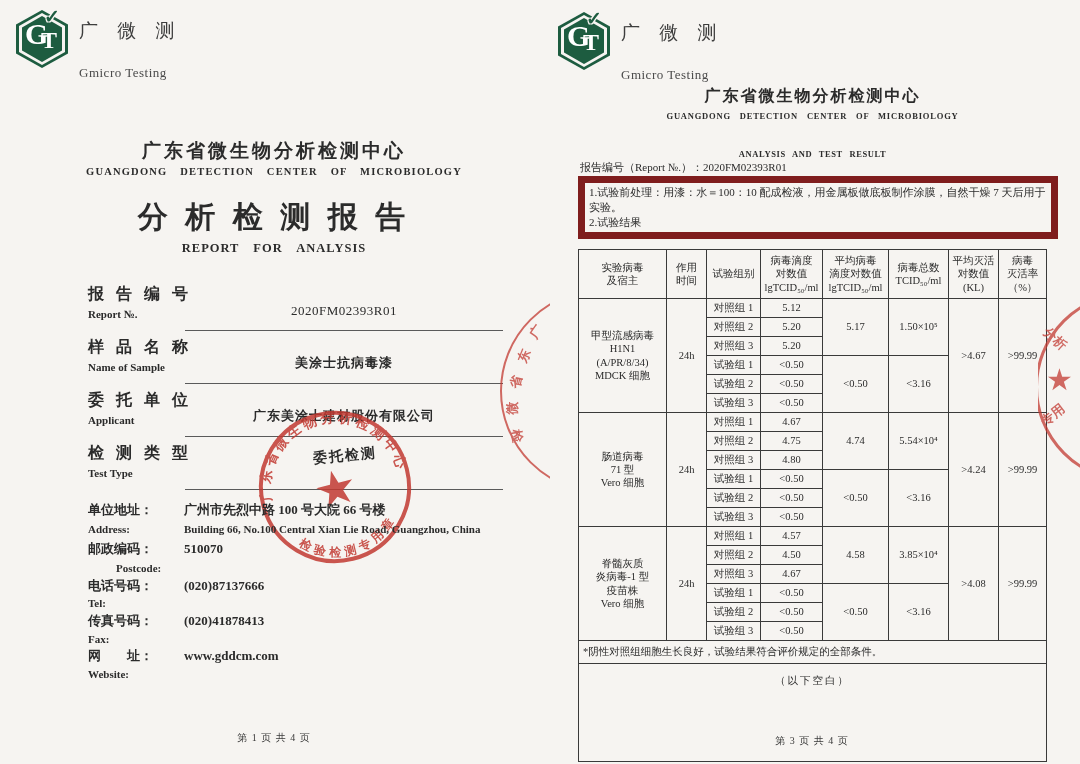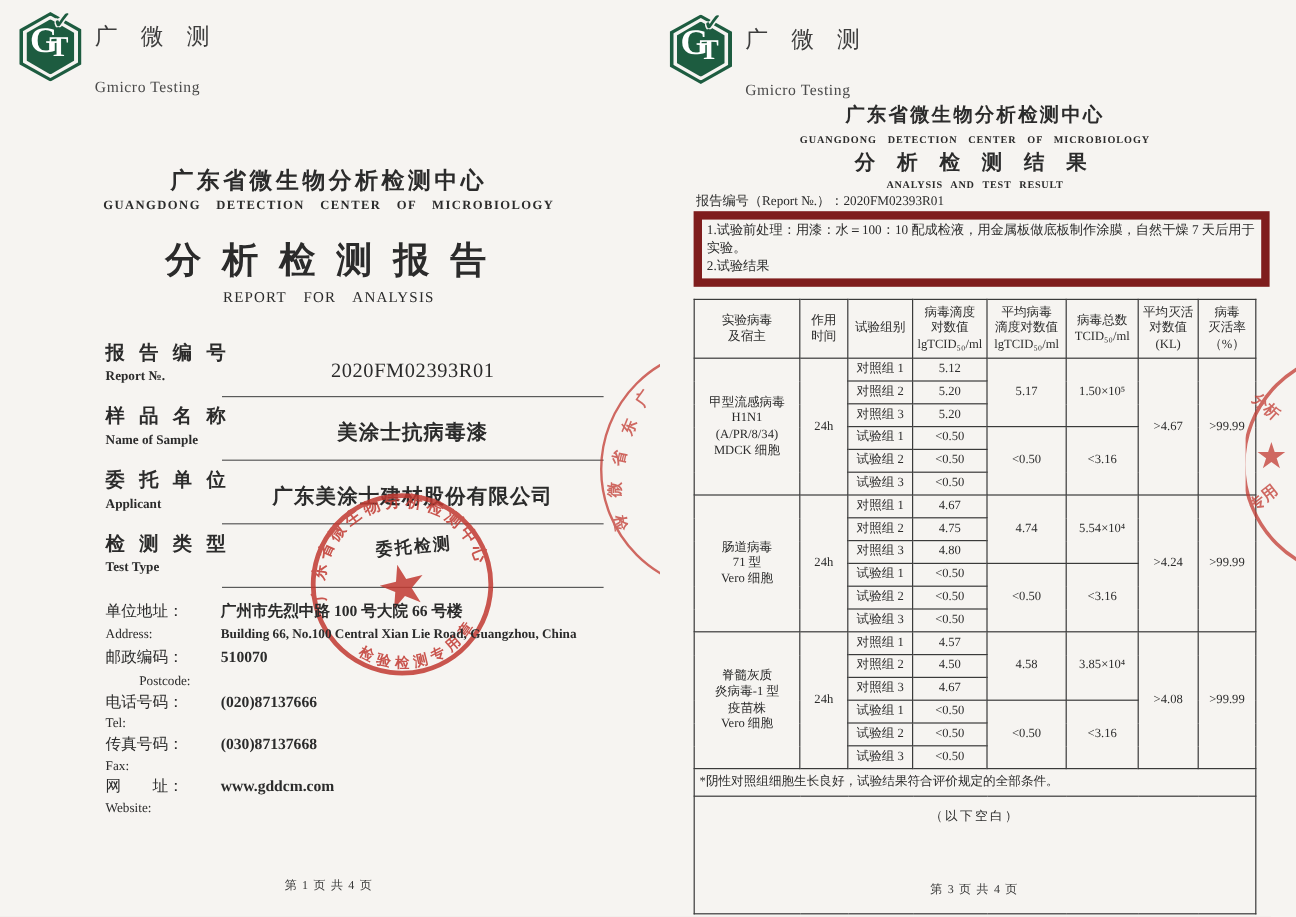--- a/index.html
+++ b/index.html
@@ -31,32 +31,32 @@
   .hex-check{position:absolute;left:28px;top:-5px;font-size:19px;font-weight:900;color:#1d5c40;
     text-shadow:-1px -1px 0 #f6f4f1,1px -1px 0 #f6f4f1,-1px 1px 0 #f6f4f1,1px 1px 0 #f6f4f1;}
   .logo-txt{margin-left:11px;padding-top:8px;}
   .logo-cn{font-size:19px;letter-spacing:7px;color:#3d3d3d;font-family:"Liberation Sans","DejaVu Sans",sans-serif;}
   .logo-en{font-size:13px;color:#4a4a4a;margin-top:21px;letter-spacing:.5px;}
 
   
   .org-cn1{left:8px;top:138px;width:532px;font-size:19px;font-weight:bold;letter-spacing:3px;}
   .org-en1{left:8px;top:166px;width:532px;font-size:10.5px;font-weight:bold;letter-spacing:1.2px;word-spacing:9px;}
   .doc-cn1{left:8px;top:197px;width:532px;font-size:30px;font-weight:bold;letter-spacing:5px;}
-  .doc-en1{left:8px;top:241px;width:532px;font-size:12.5px;font-weight:normal;letter-spacing:1px;word-spacing:10px;}
+  .doc-en1{left:8px;top:241px;width:532px;font-size:12.5px;font-weight:bold;letter-spacing:1px;word-spacing:10px;}
 
   .field{position:absolute;left:88px;width:420px;height:52px;}
   .f-cn{font-size:16px;font-weight:bold;letter-spacing:4px;white-space:nowrap;}
   .f-en{font-size:11px;font-weight:bold;margin-top:3px;}
   .f-line{position:absolute;left:97px;top:-4px;width:318px;height:50px;border-bottom:1px solid #5a5a5a;
           display:flex;align-items:flex-end;justify-content:center;}
-  .f-val{font-size:17px;font-weight:bold;padding-bottom:11px;letter-spacing:1px;}
+  .f-val{font-size:13px;font-weight:bold;padding-bottom:11px;letter-spacing:1px;}
   .f-val.serifnum{font-weight:normal;letter-spacing:.5px;}
 
   .c-row{position:absolute;left:88px;white-space:nowrap;}
-  .c-l{display:inline-block;width:96px;font-size:13px;font-weight:normal;}
+  .c-l{display:inline-block;width:96px;font-size:13px;font-weight:bold;}
   .c-l.en{font-size:11px;}
   .c-v{font-size:13px;font-weight:bold;}
   .c-v.en{font-size:11px;}
 
   .pg-footer{font-size:10px;color:#3a3a3a;letter-spacing:1px;}
 
   
   .org-cn2{left:545px;top:86px;width:535px;font-size:16px;font-weight:bold;letter-spacing:2px;}
   .org-en2{left:545px;top:111px;width:535px;font-size:8.5px;font-weight:bold;letter-spacing:.8px;word-spacing:6px;}
   .doc-cn2{left:545px;top:124px;width:535px;font-size:17px;font-weight:bold;letter-spacing:7px;}
@@ -181,21 +181,21 @@
     <div class="c-row" style="top:558px;margin-left:28px;">
       <span class="c-l en">Postcode:</span>
     </div>
     <div class="c-row" style="top:576px;">
       <span class="c-l">电话号码：</span><span class="c-v">(020)87137666</span>
     </div>
     <div class="c-row" style="top:593px;">
       <span class="c-l en">Tel:</span>
     </div>
     <div class="c-row" style="top:611px;">
-      <span class="c-l">传真号码：</span><span class="c-v">(030)87137668</span>
+      <span class="c-l">传真号码：</span><span class="c-v">(020)41878413</span>
     </div>
     <div class="c-row" style="top:629px;">
       <span class="c-l en">Fax:</span>
     </div>
     <div class="c-row" style="top:646px;">
       <span class="c-l">网　　址：</span><span class="c-v">www.gddcm.com</span>
     </div>
     <div class="c-row" style="top:664px;">
       <span class="c-l en">Website:</span>
     </div>
@@ -216,21 +216,20 @@
       </div>
       <div class="logo-txt">
         <div class="logo-cn">广 微 测</div>
         <div class="logo-en">Gmicro Testing</div>
       </div>
     </div>
   </div>
 
   <div class="abs ctr org-cn2">广东省微生物分析检测中心</div>
   <div class="abs ctr org-en2">GUANGDONG DETECTION CENTER OF MICROBIOLOGY</div>
-  <div class="abs ctr doc-cn2">分 析 检 测 结 果</div>
   <div class="abs ctr doc-en2">ANALYSIS AND TEST RESULT</div>
   <div class="abs report-no">报告编号（Report №.）：2020FM02393R01</div>
 
   <div class="abs prep-box">
     <div class="prep-line">1.试验前处理：用漆：水＝100：10 配成检液，用金属板做底板制作涂膜，自然干燥 7 天后用于实验。</div>
     <div class="prep-line">2.试验结果</div>
   </div>
 
   <table class="result">
     <colgroup>

